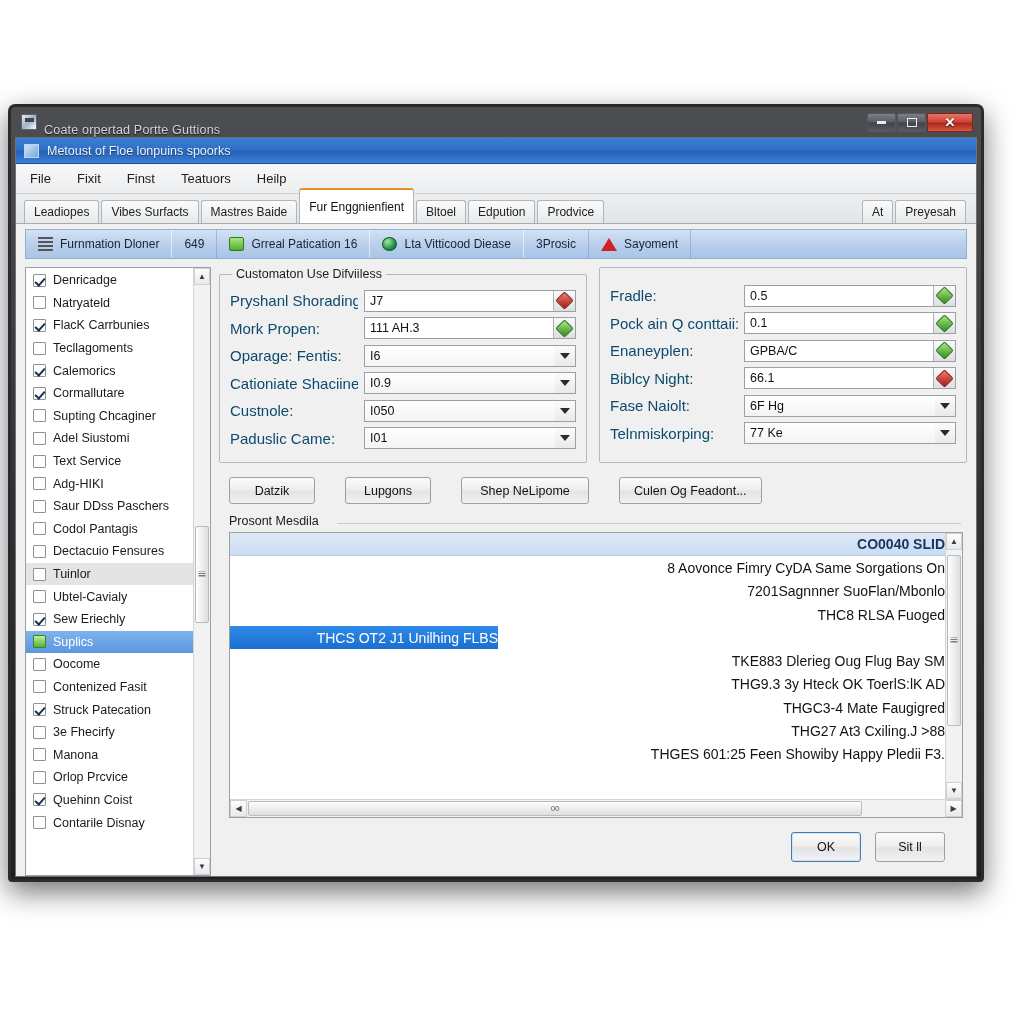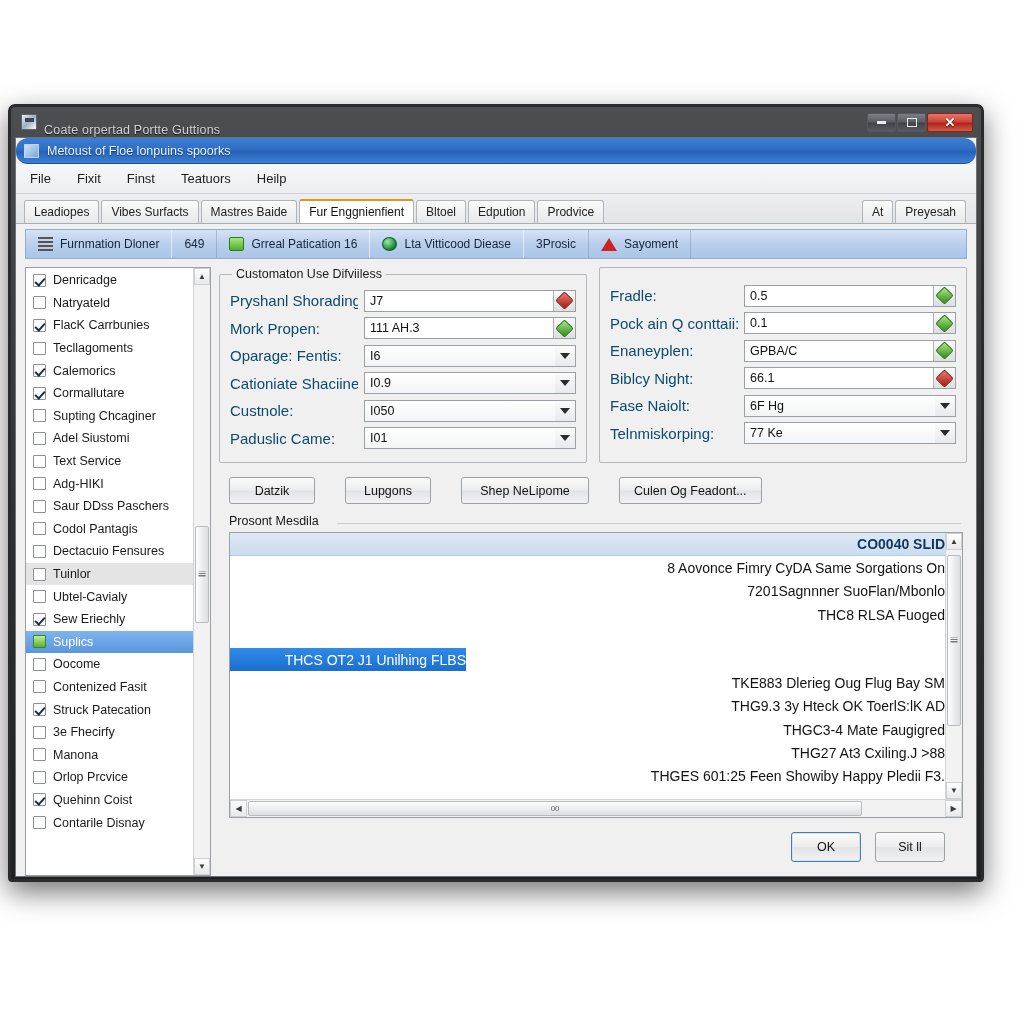--- a/index.html
+++ b/index.html
@@ -85,21 +85,20 @@
 
   
   #subheader {
     height: 26px;
     background: linear-gradient(180deg,#3b7fd4 0%,#2f6ec4 45%,#2663b7 55%,#3b80d6 100%);
     display: flex; align-items: center;
     padding-left: 8px; gap: 8px;
     color: #eaf2fd; font-size: 12.5px;
     text-shadow: 0 1px 1px rgba(0,0,0,.45);
     border-bottom: 1px solid #1e4f94;
-    border-radius: 12px;
   }
   #subheader .sh-ico {
     width: 15px; height: 14px;
     background: linear-gradient(135deg,#cfe2f8,#7aa8dd);
     border: 1px solid #bcd6f2;
     flex: 0 0 auto;
   }
 
   
   #menubar {
@@ -134,21 +133,21 @@
     background: linear-gradient(180deg,#fbfbfb 0%,#e6e8ea 100%);
     border: 1px solid #b0b5ba;
     border-bottom: none;
     border-radius: 3px 3px 0 0;
     white-space: nowrap;
   }
   .tab.active {
     background: #ffffff;
     border-top: 2px solid #e8921f;
     color: #111;
-    height: 24px;
+    height: 35px;
     font-weight: normal;
   }
   .tab-right { margin-left: auto; display: flex; align-items: flex-start; }
 
   
   #toolstrip {
     height: 30px; margin: 5px 9px 0 9px;
     background: linear-gradient(180deg,#d4e2f5 0%,#b9cfec 50%,#aac5e8 100%);
     border: 1px solid #93aed0;
     display: flex; align-items: center;
@@ -351,22 +350,21 @@
     justify-content: flex-end;
   }
   .lrow.header {
     background: linear-gradient(180deg,#dfe9f6,#c9dcf1);
     color: #14355f; font-weight: bold;
     border-bottom: 1px solid #b8cce6;
   }
   .lrow.selected {
     background: linear-gradient(180deg,#2f8ae8,#1a6fd0);
     color: #ffffff;
-    width: 236px;
-    margin-top: 22px;
+    width: 268px;
   }
   .hsb {
     height: 18px; display: flex; align-items: center;
     border-top: 1px solid #d4d4d4; background: #f2f2f2;
     flex: 0 0 auto;
   }
   .hsb .sb-btn { width: 17px; height: 17px; }
   .hsb-track { flex: 1; position: relative; height: 17px; }
   .hsb-thumb {
     position: absolute; top: 1px; bottom: 1px; left: 1px;

